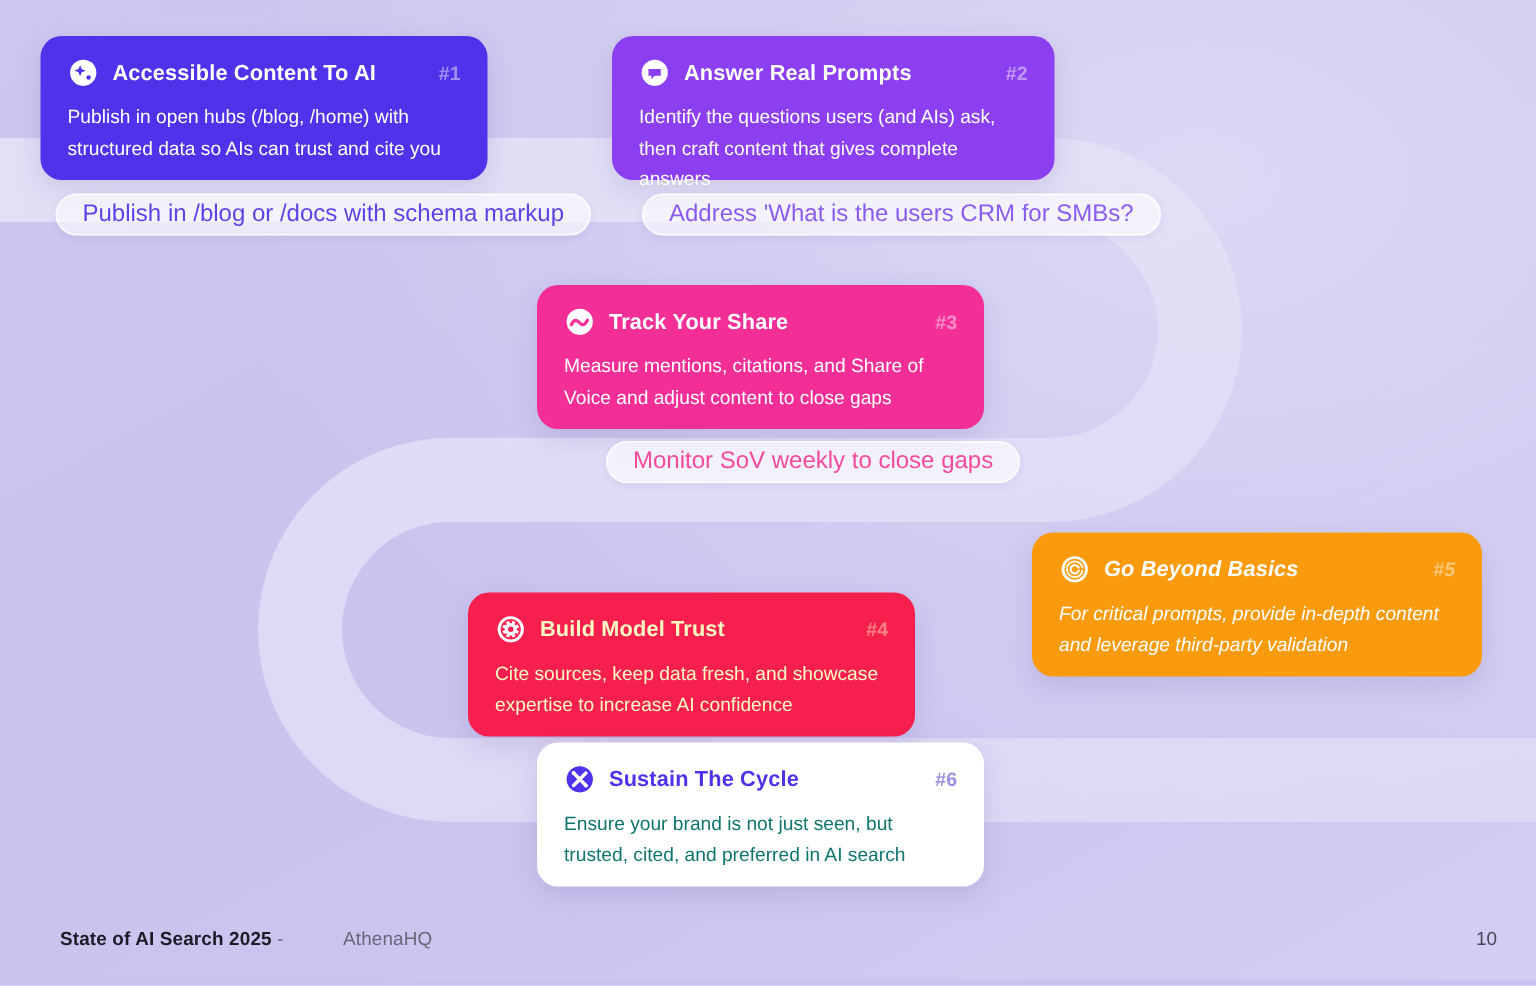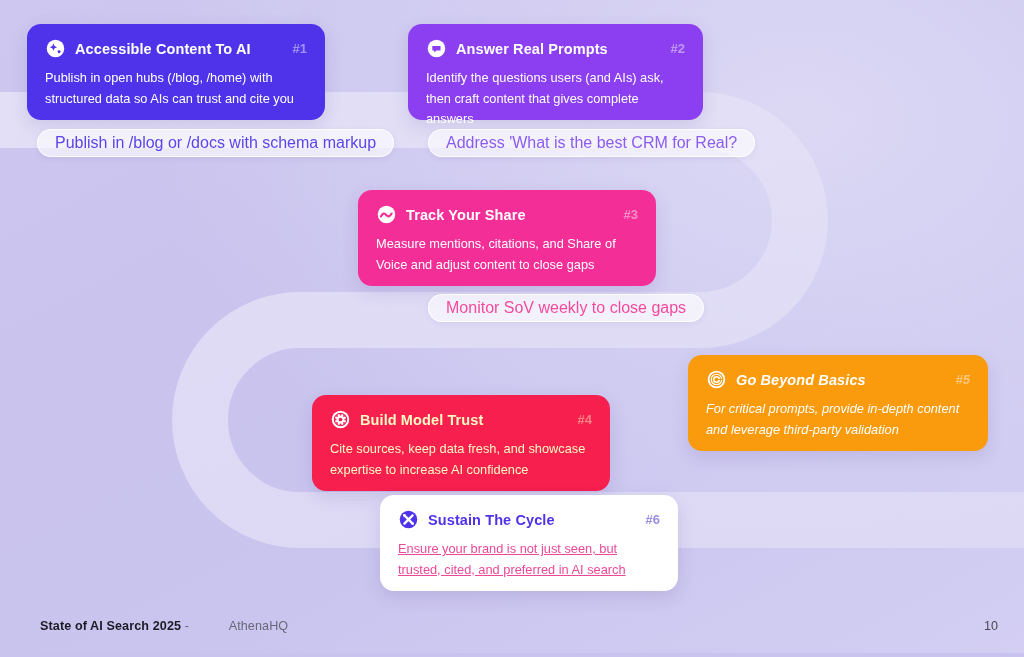--- a/index.html
+++ b/index.html
@@ -89,21 +89,21 @@
 
   
   .c-indigo { background: #4e33ea; color: #ffffff; }
   .c-violet { background: #8b3ff0; color: #ffffff; }
   .c-pink   { background: #f42e97; color: #ffffff; }
   .c-red    { background: #f61f4e; color: #fef9c3; margin-top: 40px; }
   .c-orange { background: #f99b0c; color: #ffffff; }
   .c-white  { background: #ffffff; color: #4e33ea; }
 
   .c-white .card-num { color: #9b8fe4; opacity: 1; }
-  .c-white .card-desc { color: #ec4899; text-decoration: underline; }
+  .c-white .card-desc { color: #0f766e; }
 
   
   .chip {
     position: absolute;
     display: flex;
     align-items: center;
     justify-content: center;
     height: 28px;
     padding: 0 17px;
     border-radius: 999px;
@@ -187,35 +187,35 @@
         <path d="M5 9.5 a7 7 0 0 1 12.5 -3.2 a7 7 0 0 0 -12.5 3.2 z" fill="#8b3ff0" opacity="0"></path>
         <path d="M7.2 9.2 h9.4 v5.1 h-4.6 l-2.6 2.4 v-2.4 h-2.2 z" fill="#8b3ff0"></path>
         <path d="M4.1 8.6 a8.6 8.6 0 0 1 14.5 -4.4 l-1.1 1.2 a7.1 7.1 0 0 0 -11.9 3.6 z" fill="#8b3ff0" opacity="0"></path>
       </svg>
       <span class="card-title">Answer Real Prompts</span>
       <span class="card-num">#2</span>
     </div>
     <div class="card-desc">Identify the questions users (and AIs) ask, then craft content that gives complete answers</div>
   </div>
 
-  <div class="chip chip-violet" style="left:428px; top:129px;">Address 'What is the best CRM for Real?</div>
+  <div class="chip chip-violet" style="left:428px; top:129px;">Address 'What is the users CRM for SMBs?</div>
 
   <div class="card c-pink" style="left:358px; top:190px; width:298px; height:96px;">
     <div class="card-head">
       <svg class="card-icon" viewBox="0 0 24 24">
         <circle cx="12" cy="12" r="10" fill="#ffffff"></circle>
         <path d="M5.6 14.2 c2.1 -4.1 4.0 -4.1 6.1 -1.6 c2.0 2.4 4.0 2.4 6.1 -1.7" fill="none" stroke="#f42e97" stroke-width="2.5" stroke-linecap="round"></path>
       </svg>
       <span class="card-title">Track Your Share</span>
       <span class="card-num">#3</span>
     </div>
     <div class="card-desc">Measure mentions, citations, and Share of Voice and adjust content to close gaps</div>
   </div>
 
-  <div class="chip chip-pink" style="left:428px; top:294px;">Monitor SoV weekly to close gaps</div>
+  <div class="chip chip-pink" style="left:404px; top:294px;">Monitor SoV weekly to close gaps</div>
 
   <div class="card c-red" style="left:312px; top:355px; width:298px; height:96px;">
     <div class="card-head">
       <svg class="card-icon" viewBox="0 0 24 24">
         <circle cx="12" cy="12" r="10" fill="#ffffff"></circle>
         <circle cx="12" cy="12" r="7.1" fill="none" stroke="#f61f4e" stroke-width="1.3"></circle>
         <circle cx="12" cy="12" r="2.1" fill="#f61f4e"></circle>
         <circle cx="12" cy="6.3" r="1.15" fill="#f61f4e"></circle>
         <circle cx="12" cy="17.7" r="1.15" fill="#f61f4e"></circle>
         <circle cx="6.3" cy="12" r="1.15" fill="#f61f4e"></circle>
@@ -239,21 +239,21 @@
         <circle cx="12" cy="12" r="4.7" fill="none" stroke="#f99b0c" stroke-width="1.25"></circle>
         <circle cx="12" cy="12" r="2.2" fill="#f99b0c"></circle>
         <path d="M12 12 L19.3 12" stroke="#f99b0c" stroke-width="1.25"></path>
       </svg>
       <span class="card-title">Go Beyond Basics</span>
       <span class="card-num">#5</span>
     </div>
     <div class="card-desc">For critical prompts, provide in-depth content and leverage third-party validation</div>
   </div>
 
-  <div class="card c-white" style="left:358px; top:495px; width:298px; height:96px;margin-left:22px;">
+  <div class="card c-white" style="left:358px; top:495px; width:298px; height:96px;">
     <div class="card-head">
       <svg class="card-icon" viewBox="0 0 24 24">
         <circle cx="12" cy="12" r="10" fill="#4e33ea"></circle>
         <path d="M7.3 7.3 L16.7 16.7 M16.7 7.3 L7.3 16.7" stroke="#ffffff" stroke-width="2.6" stroke-linecap="round"></path>
         <circle cx="7.3" cy="7.3" r="1.5" fill="#ffffff"></circle>
         <circle cx="16.7" cy="16.7" r="1.5" fill="#ffffff"></circle>
       </svg>
       <span class="card-title">Sustain The Cycle</span>
       <span class="card-num">#6</span>
     </div>

